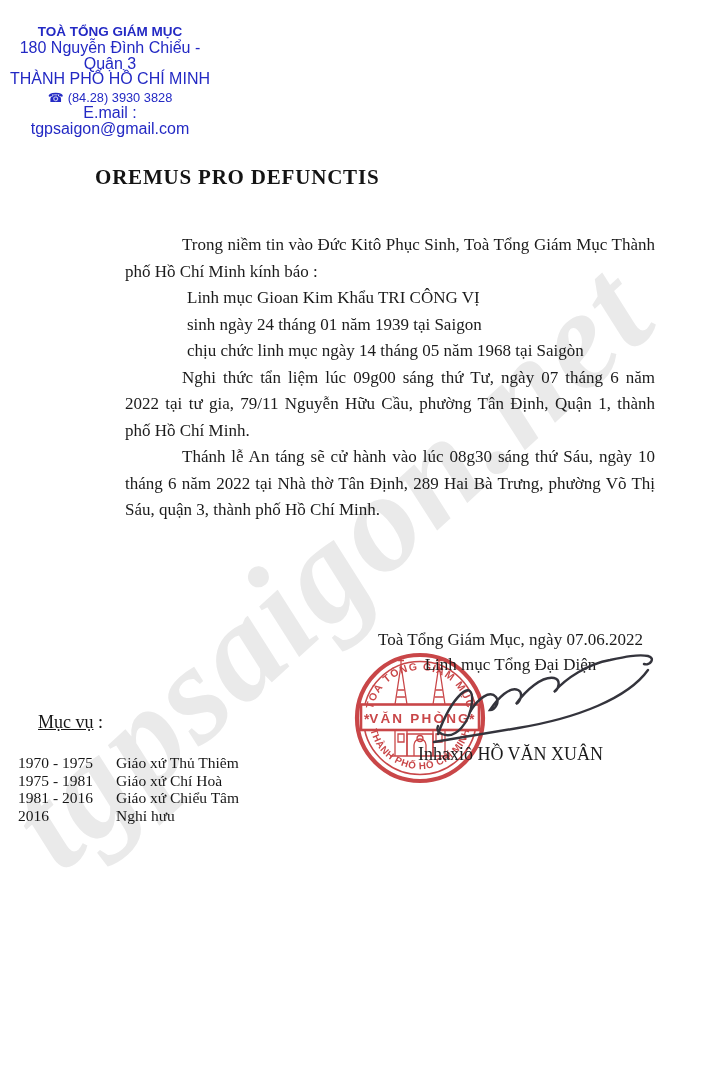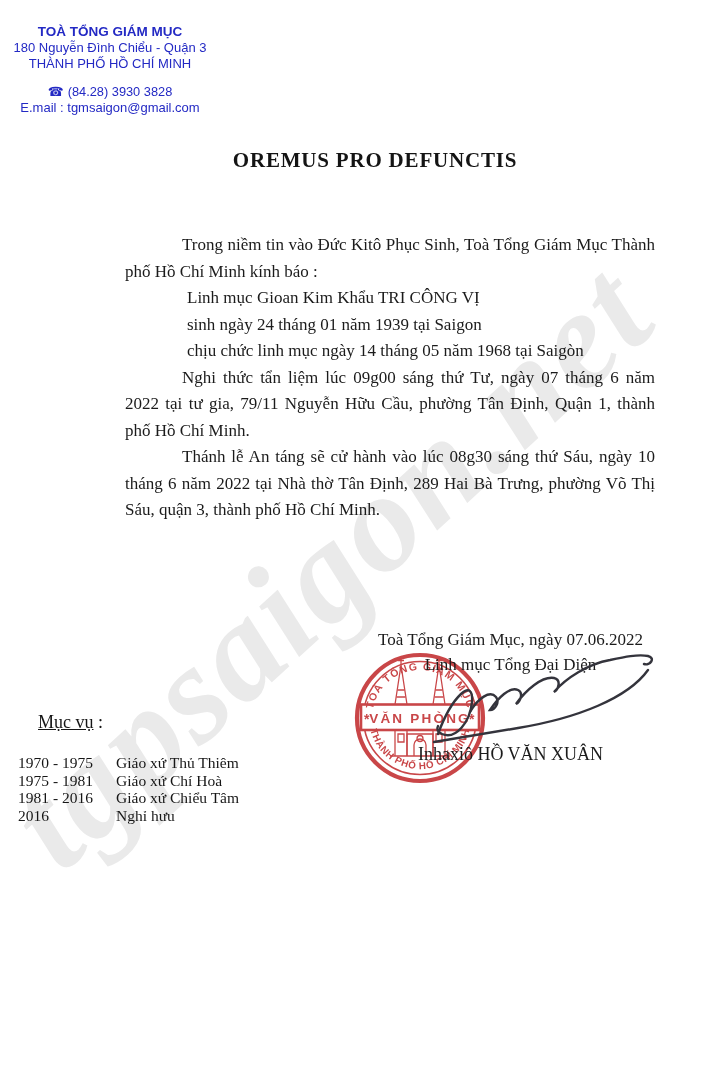--- a/index.html
+++ b/index.html
@@ -18,27 +18,27 @@
     transform:rotate(-42.5deg); transform-origin:0 50%;
     user-select:none;
   }
   
   .letterhead {
     position:absolute; left:6px; top:24px; width:208px; z-index:1;
     text-align:center; font-family:"Liberation Sans", sans-serif;
     color:#2329c4;
   }
   .lh-org  { font-size:13.5px; font-weight:bold; line-height:16px; }
-  .lh-line { font-size:13px; line-height:15.5px; }
-  .lh-phone { font-size:12.8px; line-height:15.5px; margin-top:13px; }
+  .lh-line { font-size:16px; line-height:15.5px; }
+  .lh-phone { font-size:12.8px; line-height:15.5px; margin-top:3px; }
   .lh-phone .num { margin-left:4px; }
   
   .doc-title {
-    position:absolute; left:95px; top:148px; width:560px; z-index:1;
-    text-align:center; font-size:21px; font-weight:bold; letter-spacing:0.8px;
+    position:absolute; left:95px; top:165px; width:560px; z-index:1;
+    font-size:21px; font-weight:bold; letter-spacing:0.8px;
     color:#141414;
   }
   
   .body-block {
     position:absolute; left:125px; top:232px; width:530px; z-index:1;
     font-size:17px; line-height:26.5px; text-align:justify; color:#1b1b1b;
   }
   .body-block p { margin:0; }
   .p-intro   { text-indent:57px; }
   .p-line    { padding-left:62px; text-align:left; margin-top:1.5px; }
@@ -76,21 +76,21 @@
 
   <div class="watermark">tgpsaigon.net</div>
 
   <div class="letterhead">
     <div class="lh-org">TOÀ TỔNG GIÁM MỤC</div>
     <div class="lh-line">180 Nguyễn Đình Chiểu - Quận 3</div>
     <div class="lh-line">THÀNH PHỐ HỒ CHÍ MINH</div>
     <div class="lh-phone">
       <span>☎</span><span class="num">(84.28) 3930 3828</span>
     </div>
-    <div class="lh-line">E.mail : tgmsaigon@gmail.com</div>
+    <div class="lh-line">E.mail : tgpsaigon@gmail.com</div>
   </div>
 
   <div class="doc-title">OREMUS PRO DEFUNCTIS</div>
 
   <div class="body-block">
     <p class="p-intro">Trong niềm tin vào Đức Kitô Phục Sinh, Toà Tổng Giám Mục Thành phố Hồ Chí Minh kính báo :</p>
     <p class="p-line">Linh mục Gioan Kim Khẩu TRI CÔNG VỊ</p>
     <p class="p-line">sinh ngày 24 tháng 01 năm 1939 tại Saigon</p>
     <p class="p-line">chịu chức linh mục ngày 14 tháng 05 năm 1968 tại Saigòn</p>
     <p class="p-ritual">Nghi thức tẩn liệm lúc 09g00 sáng thứ Tư, ngày 07 tháng 6 năm 2022 tại tư gia, 79/11 Nguyễn Hữu Cầu, phường Tân Định, Quận 1, thành phố Hồ Chí Minh.</p>

